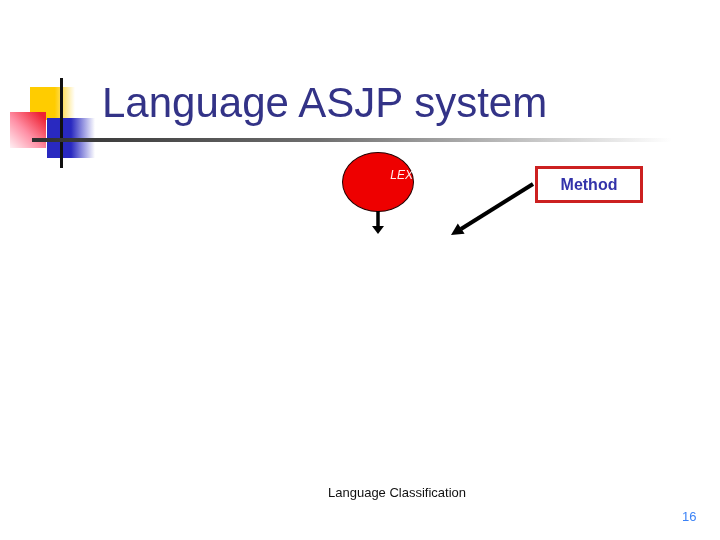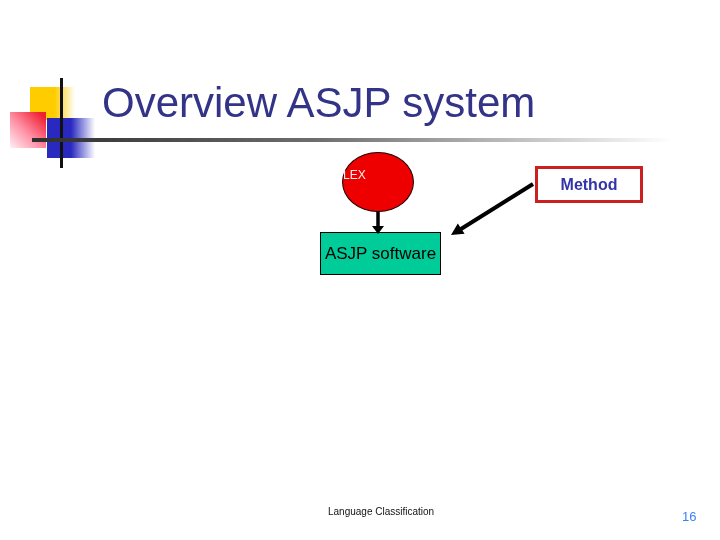--- a/index.html
+++ b/index.html
@@ -37,22 +37,23 @@
   .title{
     position:absolute;left:102px;top:82px;
     font-size:42px;line-height:1;color:#333387;
     letter-spacing:0px;white-space:nowrap;
   }
 
   
   .lex-ellipse{
     position:absolute;left:342px;top:152px;width:72px;height:60px;
     background:#ee0000;border:1.5px solid #220000;border-radius:50%;
-    display:flex;align-items:center;justify-content:flex-start;
+    display:flex;align-items:center;justify-content:flex-end;
     box-sizing:border-box;
+    font-style:italic;
   }
   .lex-ellipse span{
     color:#ffeeee;font-size:12px;transform:translateY(-7px);
   }
   .software-box{
     position:absolute;left:320px;top:232px;width:121px;height:43px;
     background:#00cc99;border:1.5px solid #000;
     display:flex;align-items:center;justify-content:center;
     box-sizing:border-box;
     font-size:17px;color:#000;
@@ -65,52 +66,49 @@
     font-size:16px;font-weight:bold;color:#3333aa;
   }
 
   .arrow-layer{
     position:absolute;left:0;top:0;width:720px;height:540px;
     pointer-events:none;
   }
 
   
   .footer-text{
-    position:absolute;left:328px;top:506px;
-    font-size:10px;color:#111;white-space:nowrap;
+    position:absolute;left:328px;top:485px;
+    font-size:13px;color:#111;white-space:nowrap;
   }
   .page-number{
     position:absolute;left:682px;top:509px;
     font-size:13px;color:#3b82f6;
   }
 </style>
 </head>
 <body>
 
 <div class="slide">
 
   <div class="deco-yellow"></div>
   <div class="deco-red"></div>
   <div class="deco-blue"></div>
   <div class="deco-vline"></div>
   <div class="deco-hline"></div>
 
-  <div class="title">Overview ASJP system</div>
+  <div class="title">Language ASJP system</div>
 
   <div class="lex-ellipse">
     <span>LEX</span>
   </div>
 
   <div class="method-box">
     <span>Method</span>
   </div>
 
-  <div class="software-box">
-    <span>ASJP software</span>
-  </div>
 
   <svg class="arrow-layer" viewBox="0 0 720 540">
     <g>
       <line x1="378" y1="211" x2="378" y2="227" stroke="#000" stroke-width="3.5"></line>
       <polygon points="378,234 372,226 384,226" fill="#000"></polygon>
     </g>
     <g>
       <line x1="533" y1="184" x2="461" y2="229" stroke="#000" stroke-width="4"></line>
       <polygon points="451,235 457.8,223.5 464.6,233.7" fill="#000"></polygon>
     </g>

